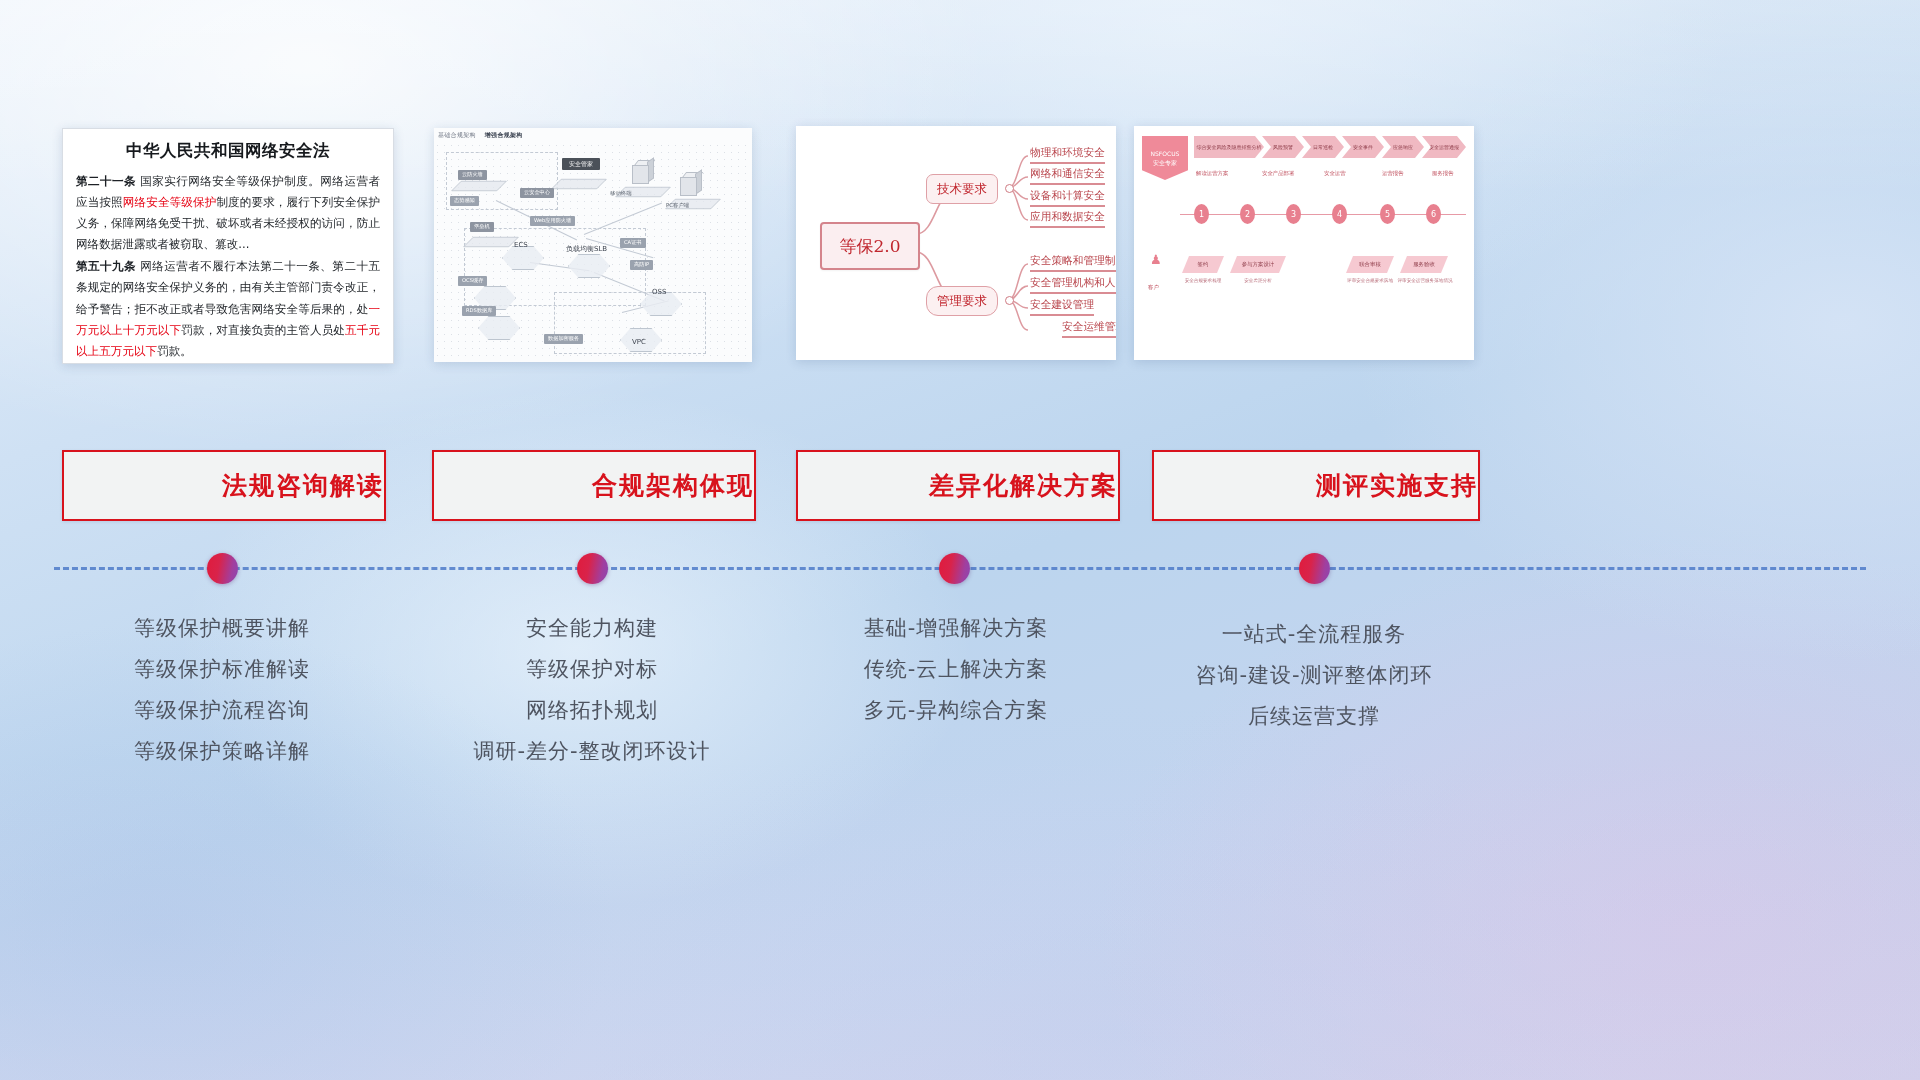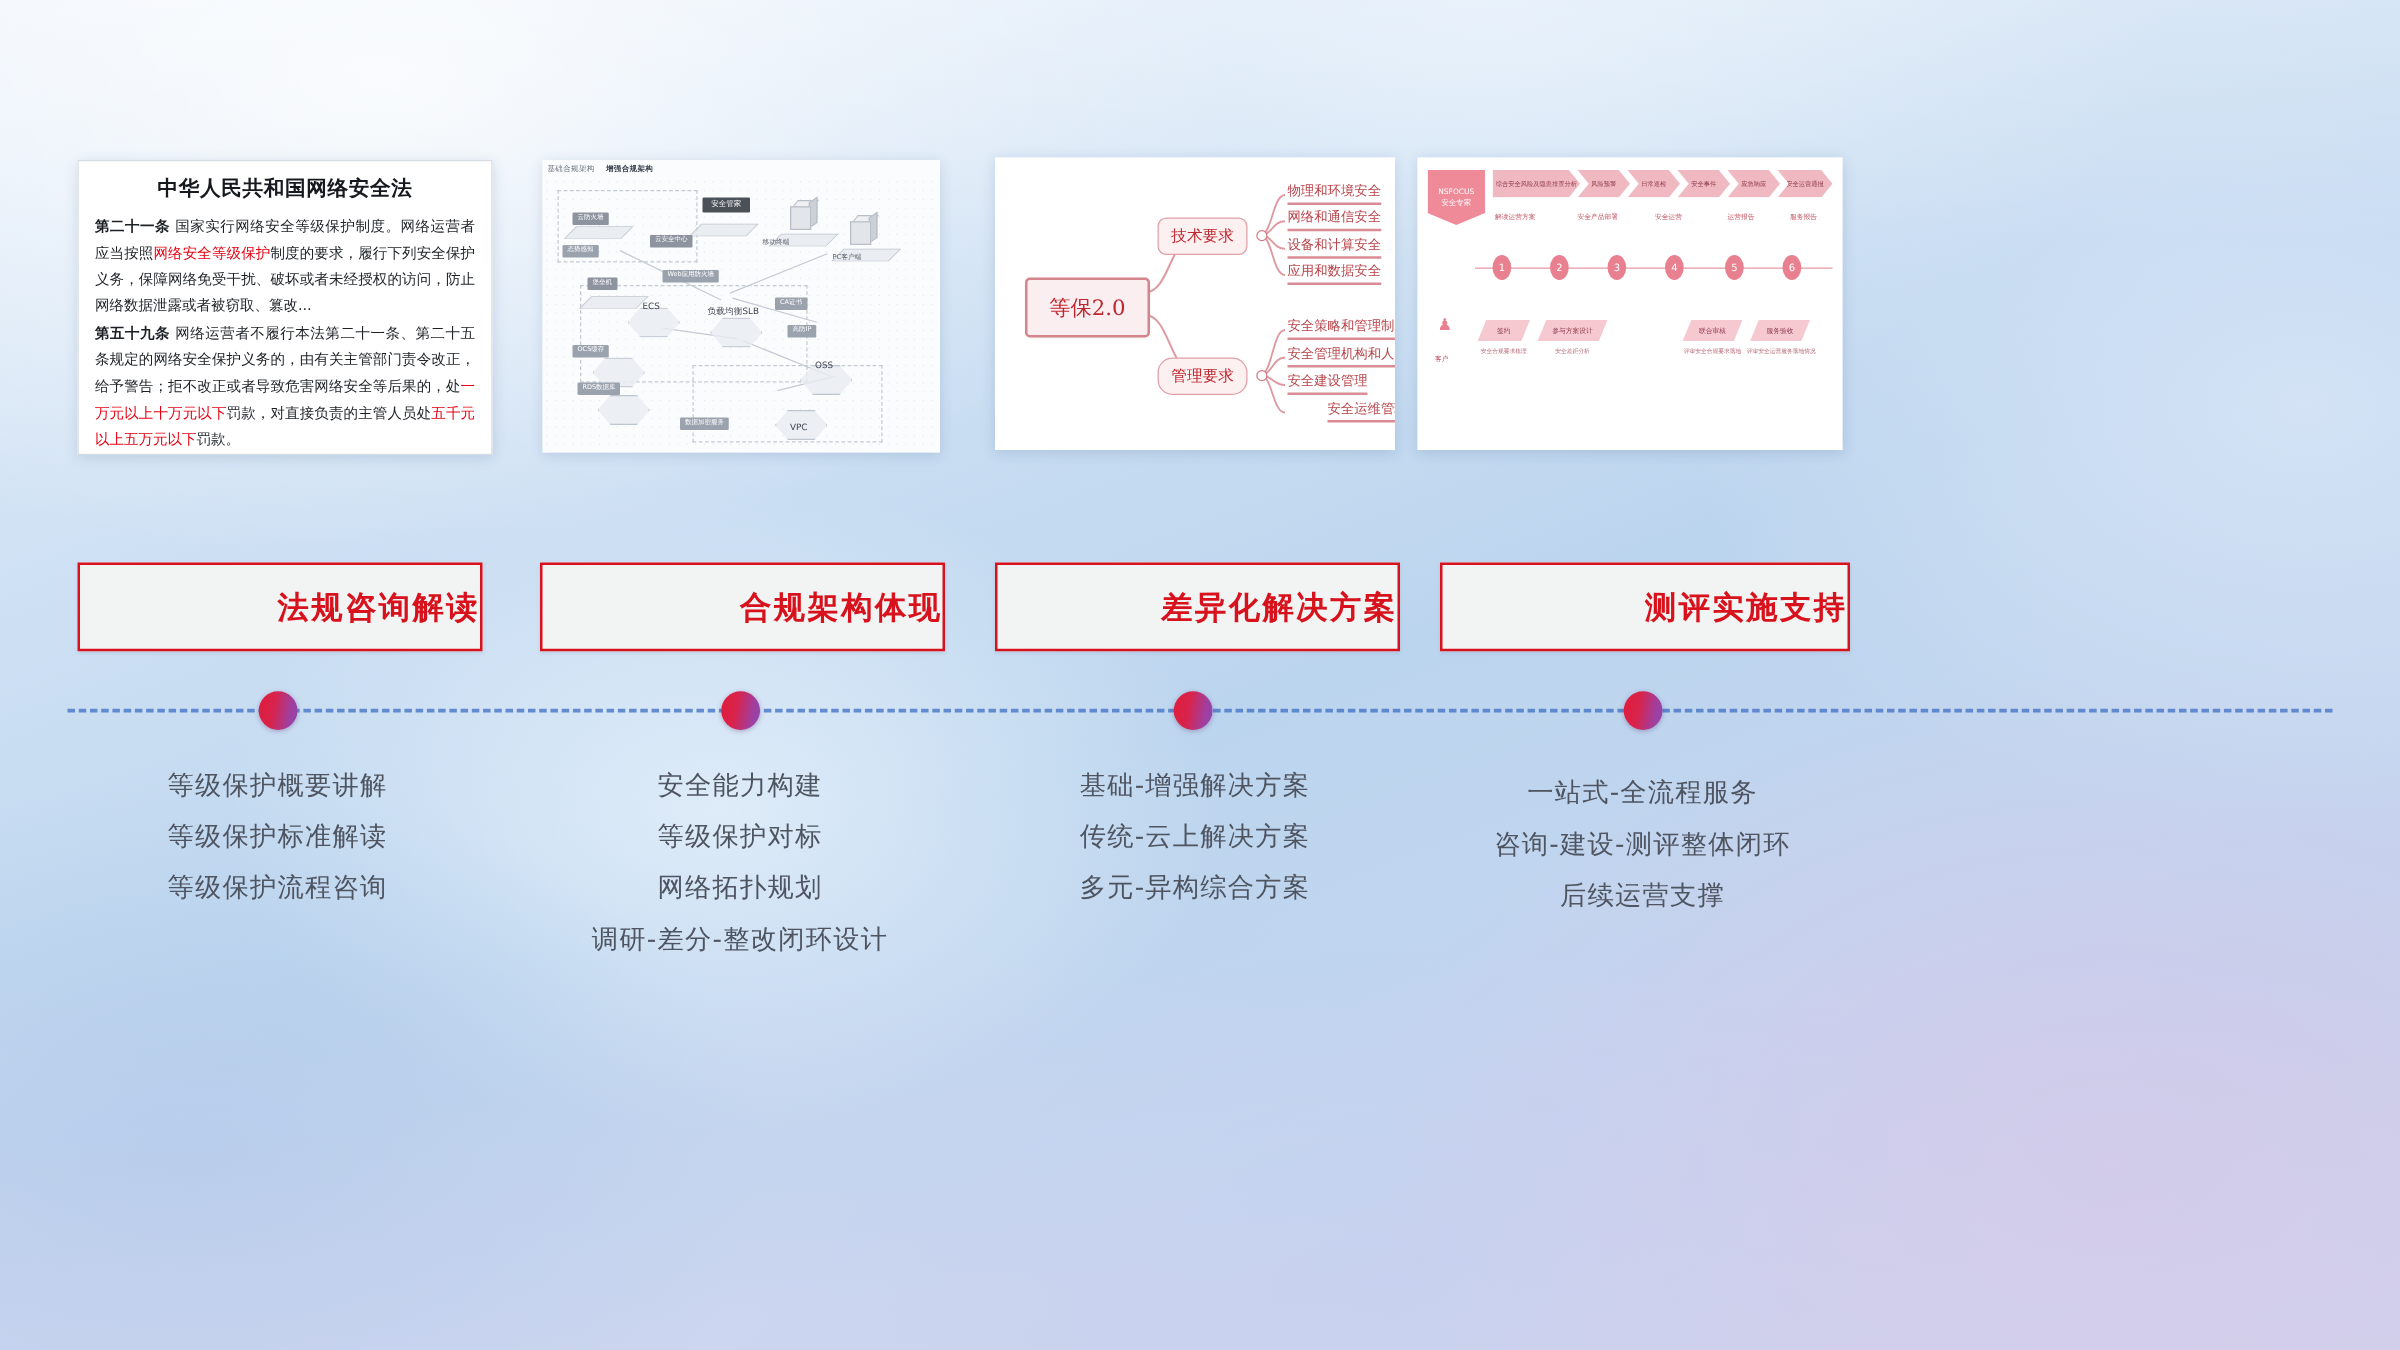--- a/index.html
+++ b/index.html
@@ -350,20 +350,21 @@
     <div class="dot" style="left:153px;"></div>
     <div class="dot" style="left:523px;"></div>
     <div class="dot" style="left:885px;"></div>
     <div class="dot" style="left:1245px;"></div>
   </div>
 
   <div class="col c1">
     <div class="li">等级保护概要讲解</div>
     <div class="li">等级保护标准解读</div>
     <div class="li">等级保护流程咨询</div>
+    <div class="li">等级保护策略详解</div>
   </div>
   <div class="col c2">
     <div class="li">安全能力构建</div>
     <div class="li">等级保护对标</div>
     <div class="li">网络拓扑规划</div>
     <div class="li">调研-差分-整改闭环设计</div>
   </div>
   <div class="col c3">
     <div class="li">基础-增强解决方案</div>
     <div class="li">传统-云上解决方案</div>

